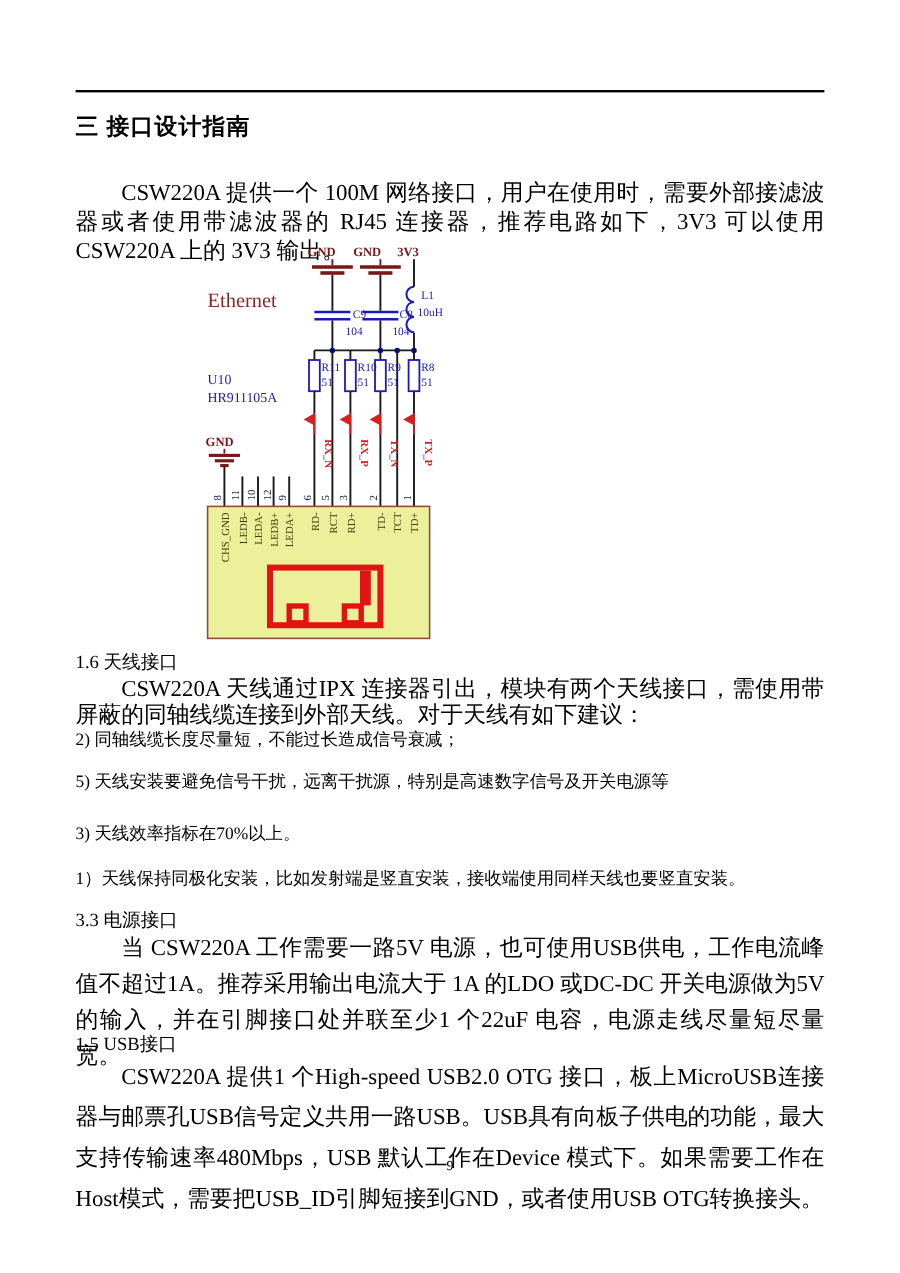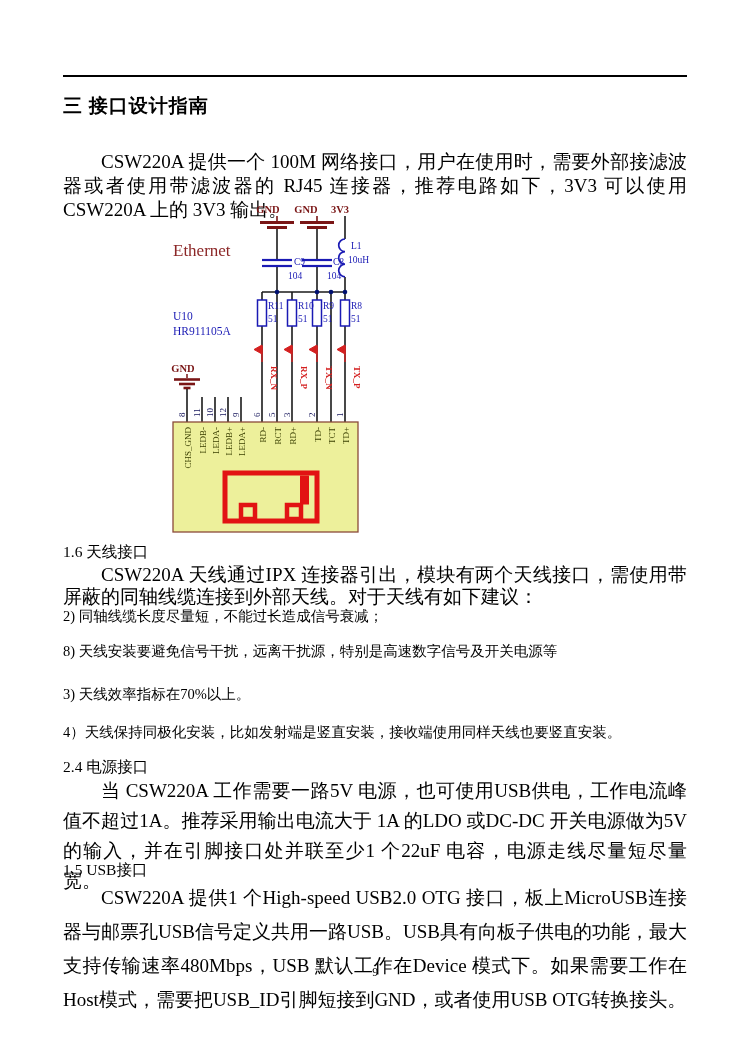--- a/index.html
+++ b/index.html
@@ -177,24 +177,24 @@
       <rect x="80" y="277" width="92" height="48" stroke-width="5"></rect>
       <rect x="155" y="279.5" width="9" height="29" fill="#e21313" stroke="none"></rect>
       <rect x="96" y="309" width="14" height="14" stroke-width="4.5"></rect>
       <rect x="142" y="309" width="14" height="14" stroke-width="4.5"></rect>
     </g>
   </svg>
 
   <div class="abs h2" style="top:542px">1.6 天线接口</div>
   <div class="abs para" style="top:564px;line-height:21.5px">CSW220A 天线通过IPX 连接器引出，模块有两个天线接口，需使用带屏蔽的同轴线缆连接到外部天线。对于天线有如下建议：</div>
   <div class="abs li" style="top:607px">2) 同轴线缆长度尽量短，不能过长造成信号衰减；</div>
-  <div class="abs li" style="top:642px">8) 天线安装要避免信号干扰，远离干扰源，特别是高速数字信号及开关电源等</div>
+  <div class="abs li" style="top:642px">5) 天线安装要避免信号干扰，远离干扰源，特别是高速数字信号及开关电源等</div>
   <div class="abs li" style="top:685px">3) 天线效率指标在70%以上。</div>
-  <div class="abs li" style="top:723px">4）天线保持同极化安装，比如发射端是竖直安装，接收端使用同样天线也要竖直安装。</div>
-
-  <div class="abs h2" style="top:757px">2.4 电源接口</div>
+  <div class="abs li" style="top:723px">1）天线保持同极化安装，比如发射端是竖直安装，接收端使用同样天线也要竖直安装。</div>
+
+  <div class="abs h2" style="top:757px">3.3 电源接口</div>
   <div class="abs para" style="top:776px;line-height:30px">当 CSW220A 工作需要一路5V 电源，也可使用USB供电，工作电流峰值不超过1A。推荐采用输出电流大于 1A 的LDO 或DC-DC 开关电源做为5V 的输入，并在引脚接口处并联至少1 个22uF 电容，电源走线尽量短尽量宽。</div>
 
   <div class="abs h2" style="top:860px">1.5 USB接口</div>
   <div class="abs para" style="top:881px;line-height:34px">CSW220A 提供1 个High-speed USB2.0 OTG 接口，板上MicroUSB连接器与邮票孔USB信号定义共用一路USB。USB具有向板子供电的功能，最大支持传输速率480Mbps，USB 默认工作在Device 模式下。如果需要工作在Host模式，需要把USB_ID引脚短接到GND，或者使用USB OTG转换接头。</div>
 
   <div class="abs pgnum">9</div>
 </div>
 
 </body></html>

